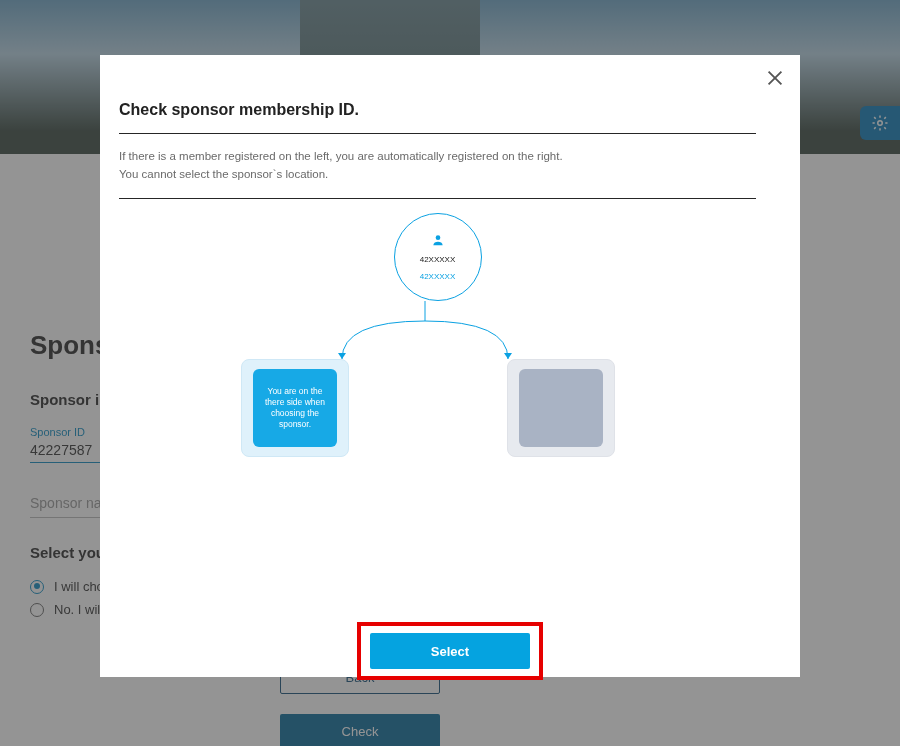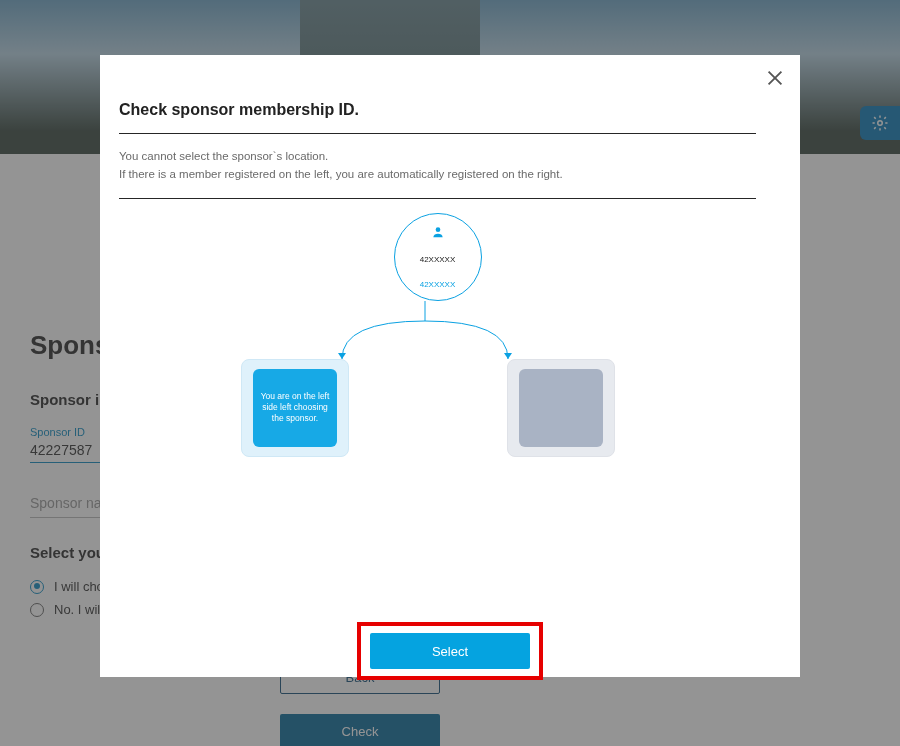--- a/index.html
+++ b/index.html
@@ -51,21 +51,21 @@
   .modal-title { font-size:16px; font-weight:700; color:#222; padding-bottom:14px; }
   .divider { height:1px; background:#262626; margin-bottom:14px;}
   .helper { font-size:11.5px; color:#6a6a6a; line-height:1.55; }
   .divider2 { height:1px; background:#262626; margin-top:14px;}
 
   
   .tree { position:relative; height:300px; margin-top:14px;}
   .root-circle{
     position:absolute; left:50%; top:0; transform:translateX(-50%);
     width:88px; height:88px; border-radius:50%; border:1px solid #0aa1e2;
-    display:flex; flex-direction:column; align-items:center; justify-content:center; gap:16px;
+    display:flex; flex-direction:column; align-items:center; justify-content:center; gap:8px;
     background:#fff;
   }
   .root-circle svg{ width:14px; height:14px; fill:#0aa1e2;}
   .root-t1{ font-size:8px; color:#1a1a1a;}
   .root-t2{ font-size:8px; color:#0aa1e2;}
 
   .connector{
     position:absolute; left:168px; top:88px; width:276px; height:70px; pointer-events:none;
   }
 
@@ -82,21 +82,21 @@
   }
   .slot.left .slot-inner{ background:#17a9e6; color:#fff; font-size:8.5px; line-height:1.3;}
   .slot.right .slot-inner{ background:#a9b3c4;}
 
   .select-btn-wrap{
     position:absolute; left:50%; top:567px; transform:translateX(-50%);
     padding:7px 9px; border:4px solid #e60000;
   }
   .select-btn{
     width:160px; height:36px; background:#05a3e0; color:#fff;
-    font-size:13px; font-weight:400; display:flex; align-items:center; justify-content:center;
+    font-size:13px; font-weight:700; display:flex; align-items:center; justify-content:center;
     border:none; border-radius:2px; cursor:pointer;
   }
 </style>
 </head>
 <body>
 
 <div class="hero"></div>
 <div class="floating-badge">
   <svg viewBox="0 0 24 24">
       <circle cx="12" cy="12" r="3"></circle>
@@ -135,22 +135,22 @@
 
 <div class="modal">
   <div class="modal-close">
     <svg viewBox="0 0 24 24">
         <path d="M5 5l14 14M19 5L5 19"></path>
       </svg>
   </div>
   <div class="modal-body">
     <div class="modal-title">Check sponsor membership ID.</div>
     <div class="divider"></div>
+    <div class="helper">If there is a member registered on the left, you are automatically registered on the right.</div>
     <div class="helper">You cannot select the sponsor`s location.</div>
-    <div class="helper">If there is a member registered on the left, you are automatically registered on the right.</div>
     <div class="divider2"></div>
 
     <div class="tree">
       <div class="root-circle">
         <svg viewBox="0 0 24 24">
             <circle cx="12" cy="8" r="4"></circle>
             <path d="M4 21c0-4 4-6 8-6s8 2 8 6"></path>
           </svg>
         <div class="root-t1">42XXXXX</div>
         <div class="root-t2">42XXXXX</div>
@@ -158,21 +158,21 @@
 
       <svg class="connector" viewBox="0 0 276 70" preserveAspectRatio="none">
         <path d="M138 0 V20" stroke="#0aa1e2" stroke-width="1" fill="none"></path>
         <path d="M138 20 Q55 20 55 58" stroke="#0aa1e2" stroke-width="1" fill="none"></path>
         <path d="M138 20 Q221 20 221 58" stroke="#0aa1e2" stroke-width="1" fill="none"></path>
         <polygon points="55,58 51,52 59,52" fill="#0aa1e2"></polygon>
         <polygon points="221,58 217,52 225,52" fill="#0aa1e2"></polygon>
       </svg>
 
       <div class="slot left">
-        <div class="slot-inner">You are on the left side left choosing the sponsor.</div>
+        <div class="slot-inner">You are on the there side when choosing the sponsor.</div>
       </div>
       <div class="slot right">
         <div class="slot-inner"></div>
       </div>
     </div>
   </div>
 
   <div class="select-btn-wrap">
     <button class="select-btn">Select</button>
   </div>

